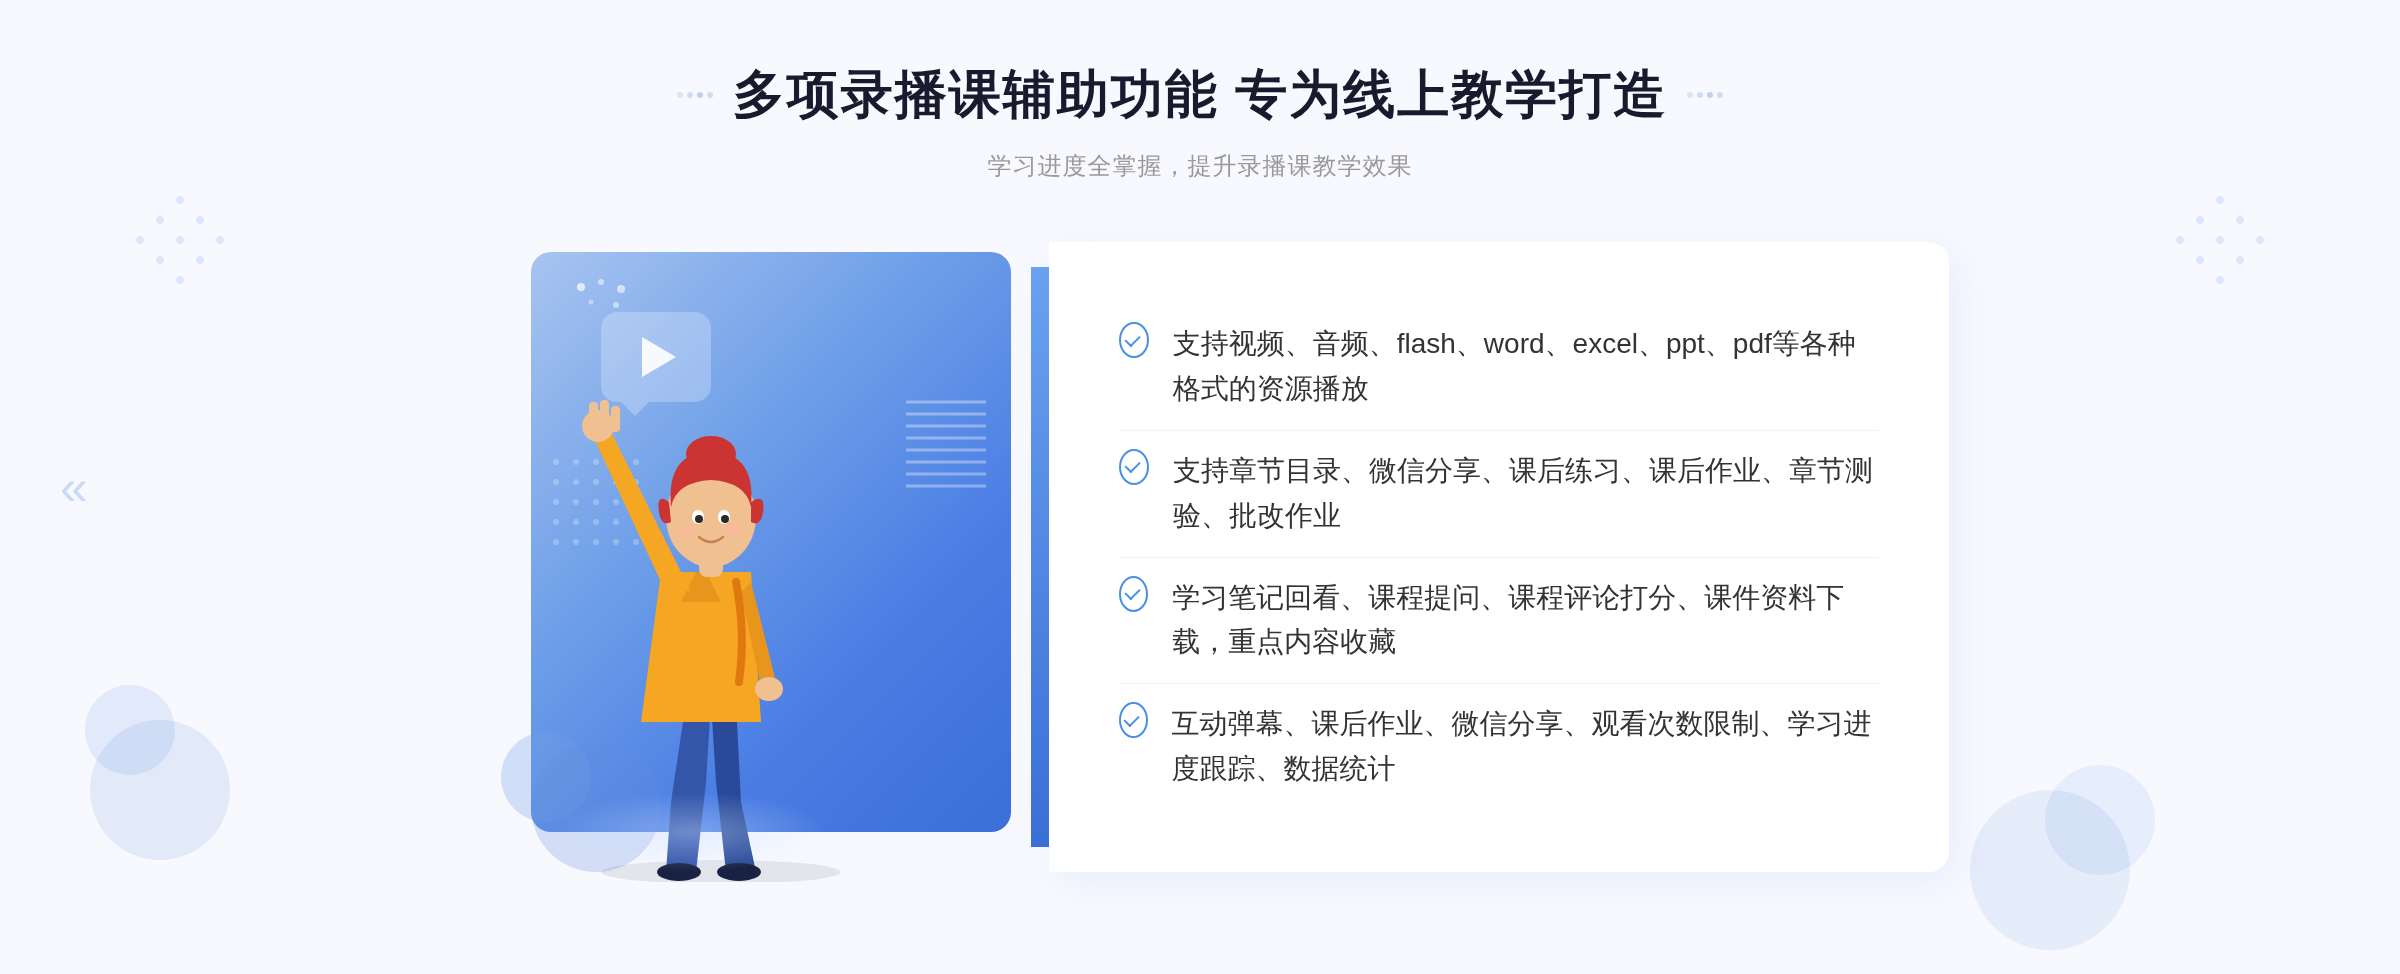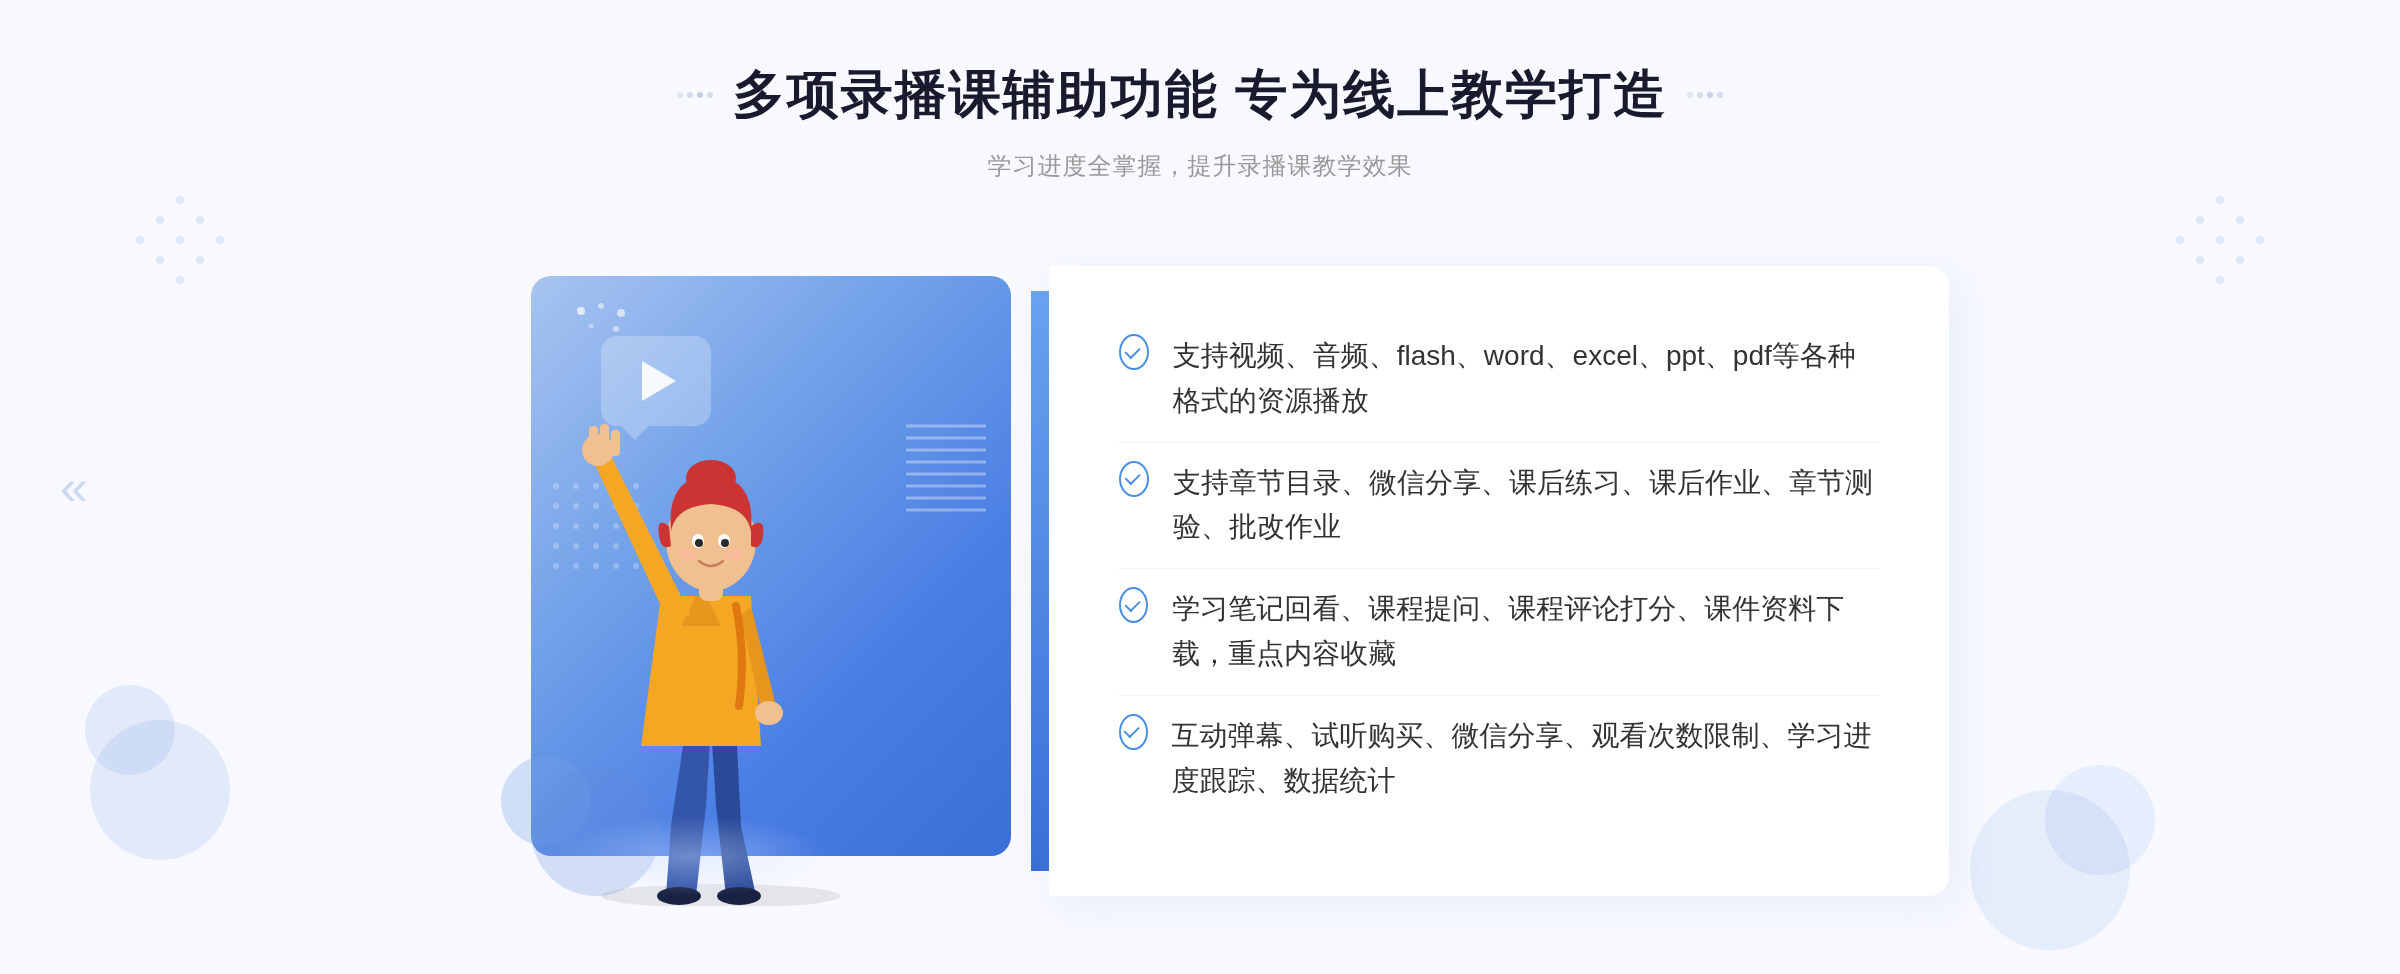--- a/index.html
+++ b/index.html
@@ -18,21 +18,20 @@
     }
 
     .page-container {
       width: 2400px;
       height: 974px;
       background: #f8f9ff;
       position: relative;
       display: flex;
       flex-direction: column;
       align-items: center;
-      gap: 24px;
     }
 
     
     .bg-dots {
       position: absolute;
       top: 0;
       left: 0;
       width: 100%;
       height: 100%;
       pointer-events: none;
@@ -161,21 +160,21 @@
 
     
     .content-panel {
       width: 900px;
       height: 630px;
       background: #ffffff;
       border-radius: 0 20px 20px 0;
       padding: 50px 70px;
       display: flex;
       flex-direction: column;
-      justify-content: flex-start;
+      justify-content: center;
       box-shadow: 10px 10px 40px rgba(100, 140, 220, 0.1);
     }
 
     .feature-item {
       display: flex;
       align-items: flex-start;
       gap: 24px;
       padding: 18px 0;
       border-bottom: 1px solid #f0f2f8;
     }
@@ -403,21 +402,21 @@
         <span class="feature-text">支持章节目录、微信分享、课后练习、课后作业、章节测验、批改作业</span>
       </div>
 
       <div class="feature-item">
         <div class="check-circle"></div>
         <span class="feature-text">学习笔记回看、课程提问、课程评论打分、课件资料下载，重点内容收藏</span>
       </div>
 
       <div class="feature-item">
         <div class="check-circle"></div>
-        <span class="feature-text">互动弹幕、试听购买、微信分享、观看次数限制、学习进度跟踪、数据统计</span>
+        <span class="feature-text">互动弹幕、课后作业、微信分享、观看次数限制、学习进度跟踪、数据统计</span>
       </div>
 
     </div>
   </div>
 
   <div style="position:absolute; left:60px; top:50%; transform:translateY(-50%); font-size:50px; color:#b8ccee; font-weight:300; opacity:0.7;">«</div>
 
 </div>
 
 </body></html>

